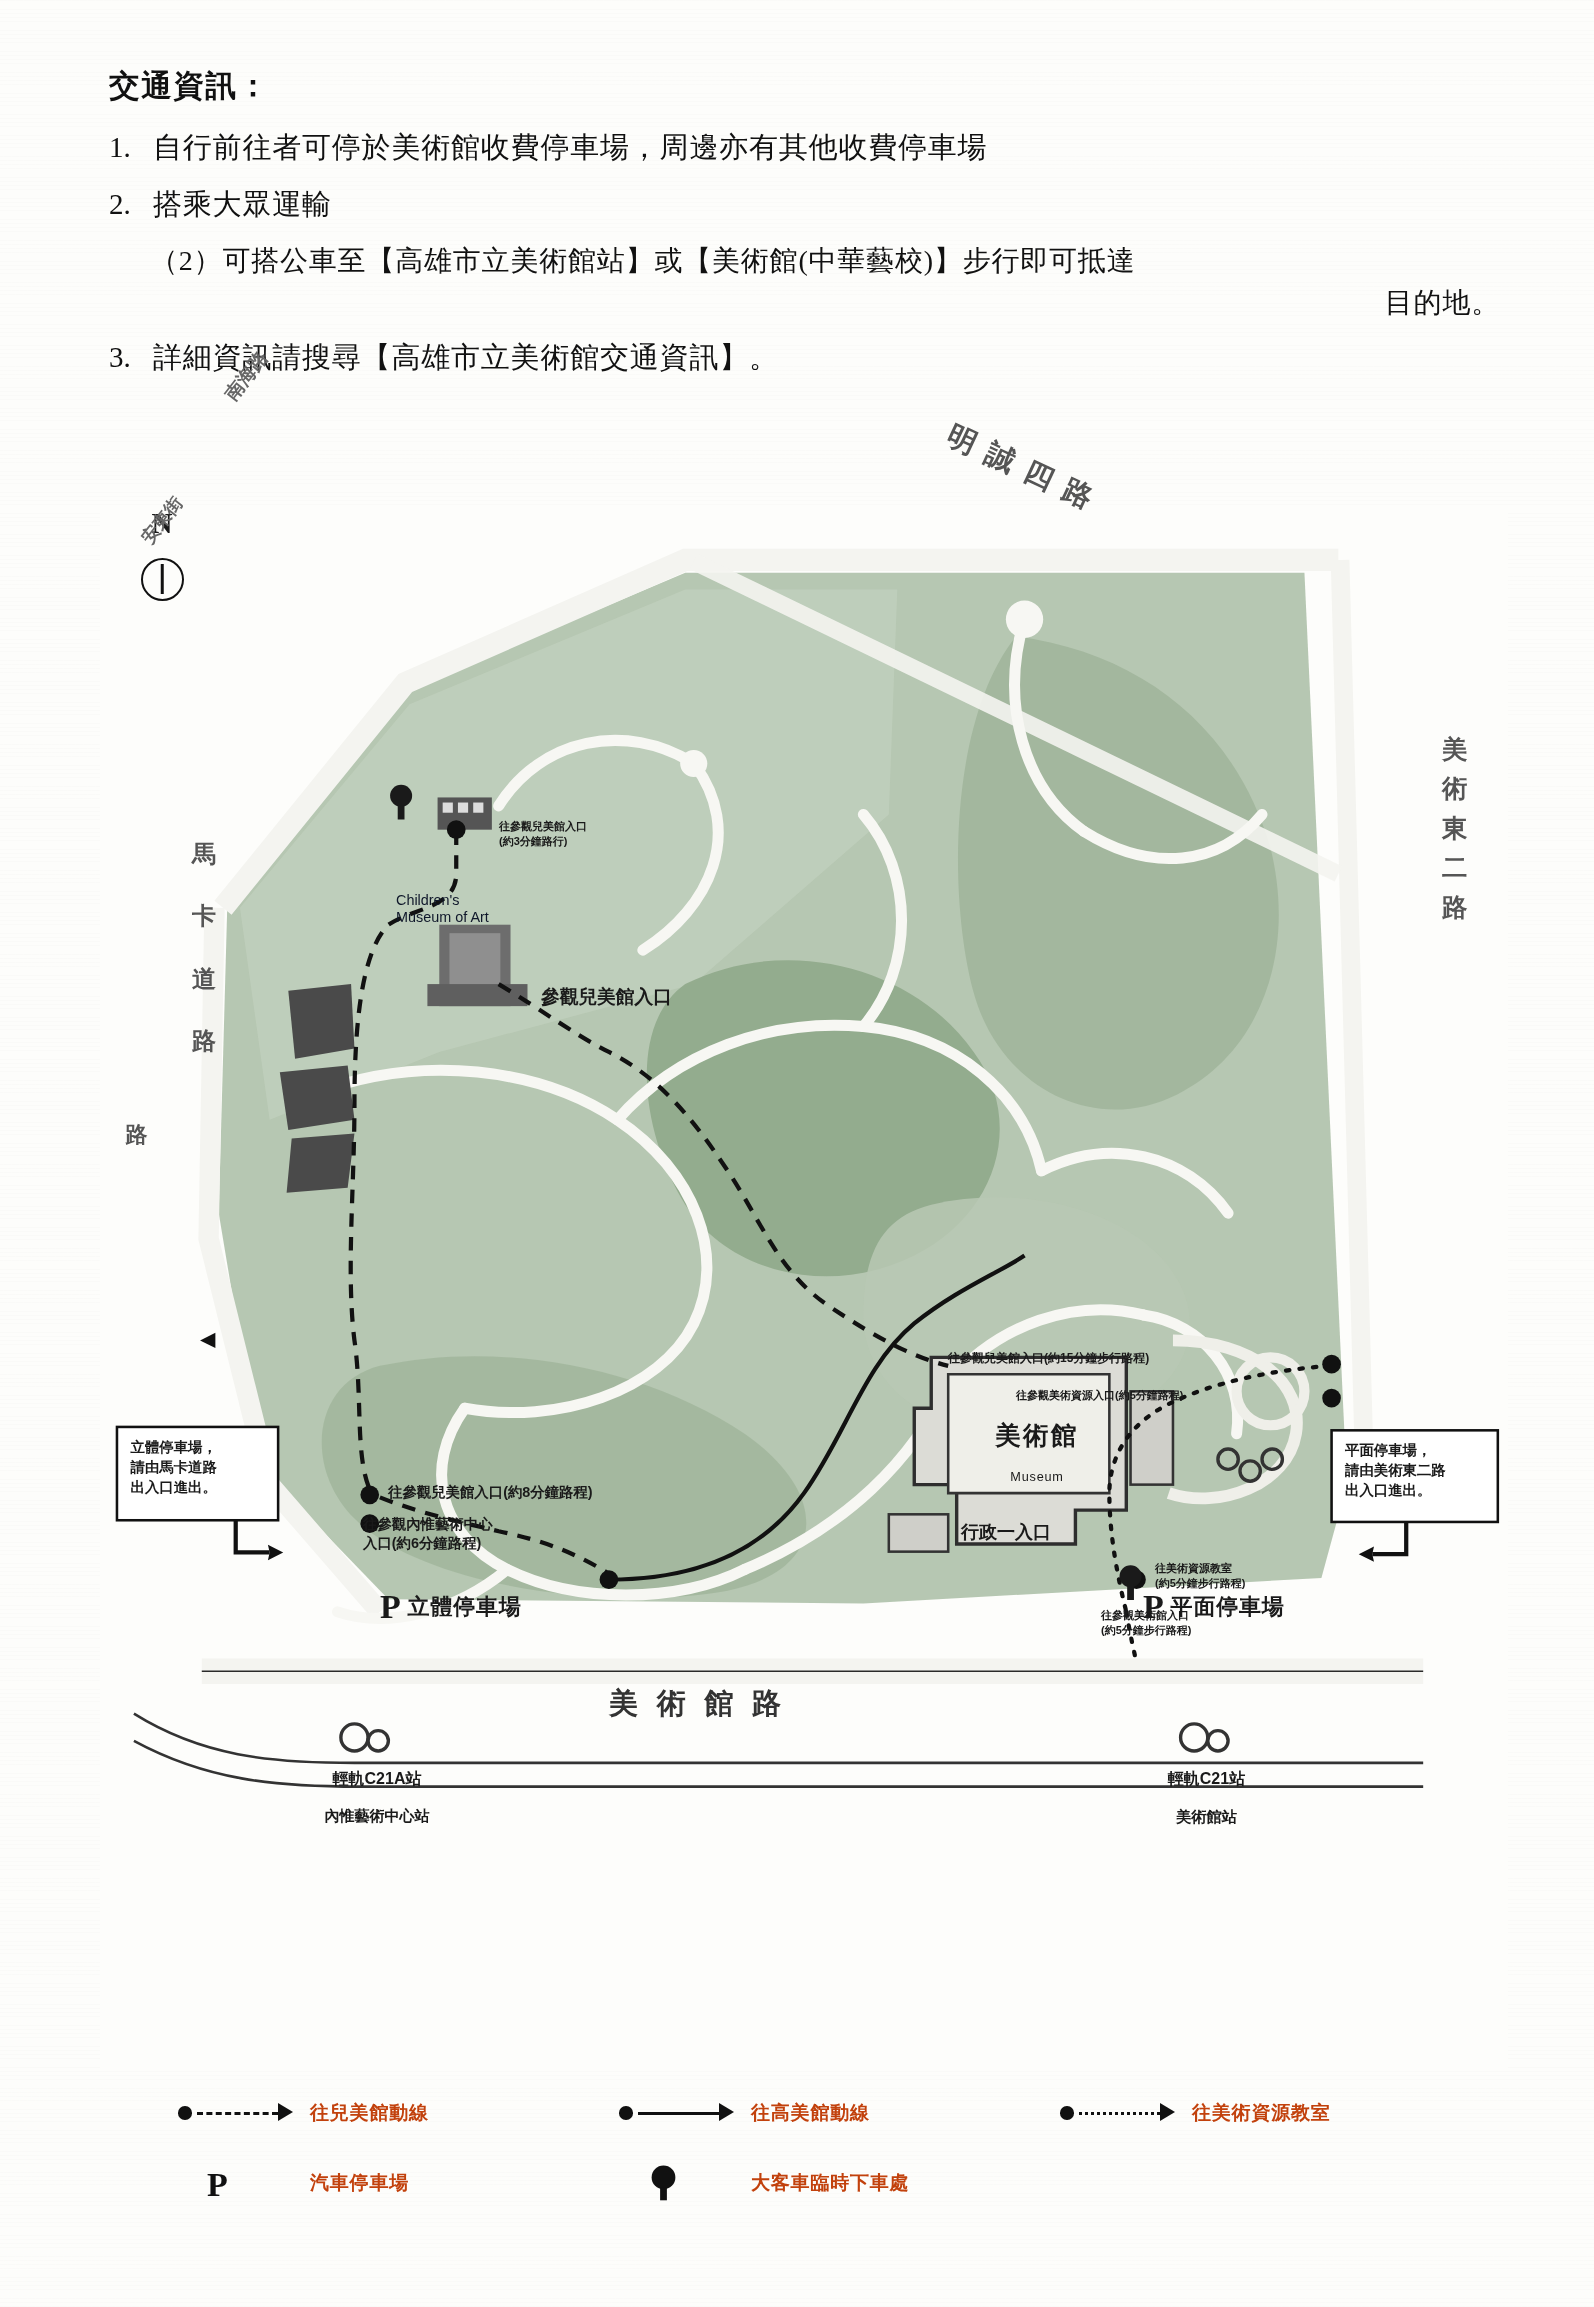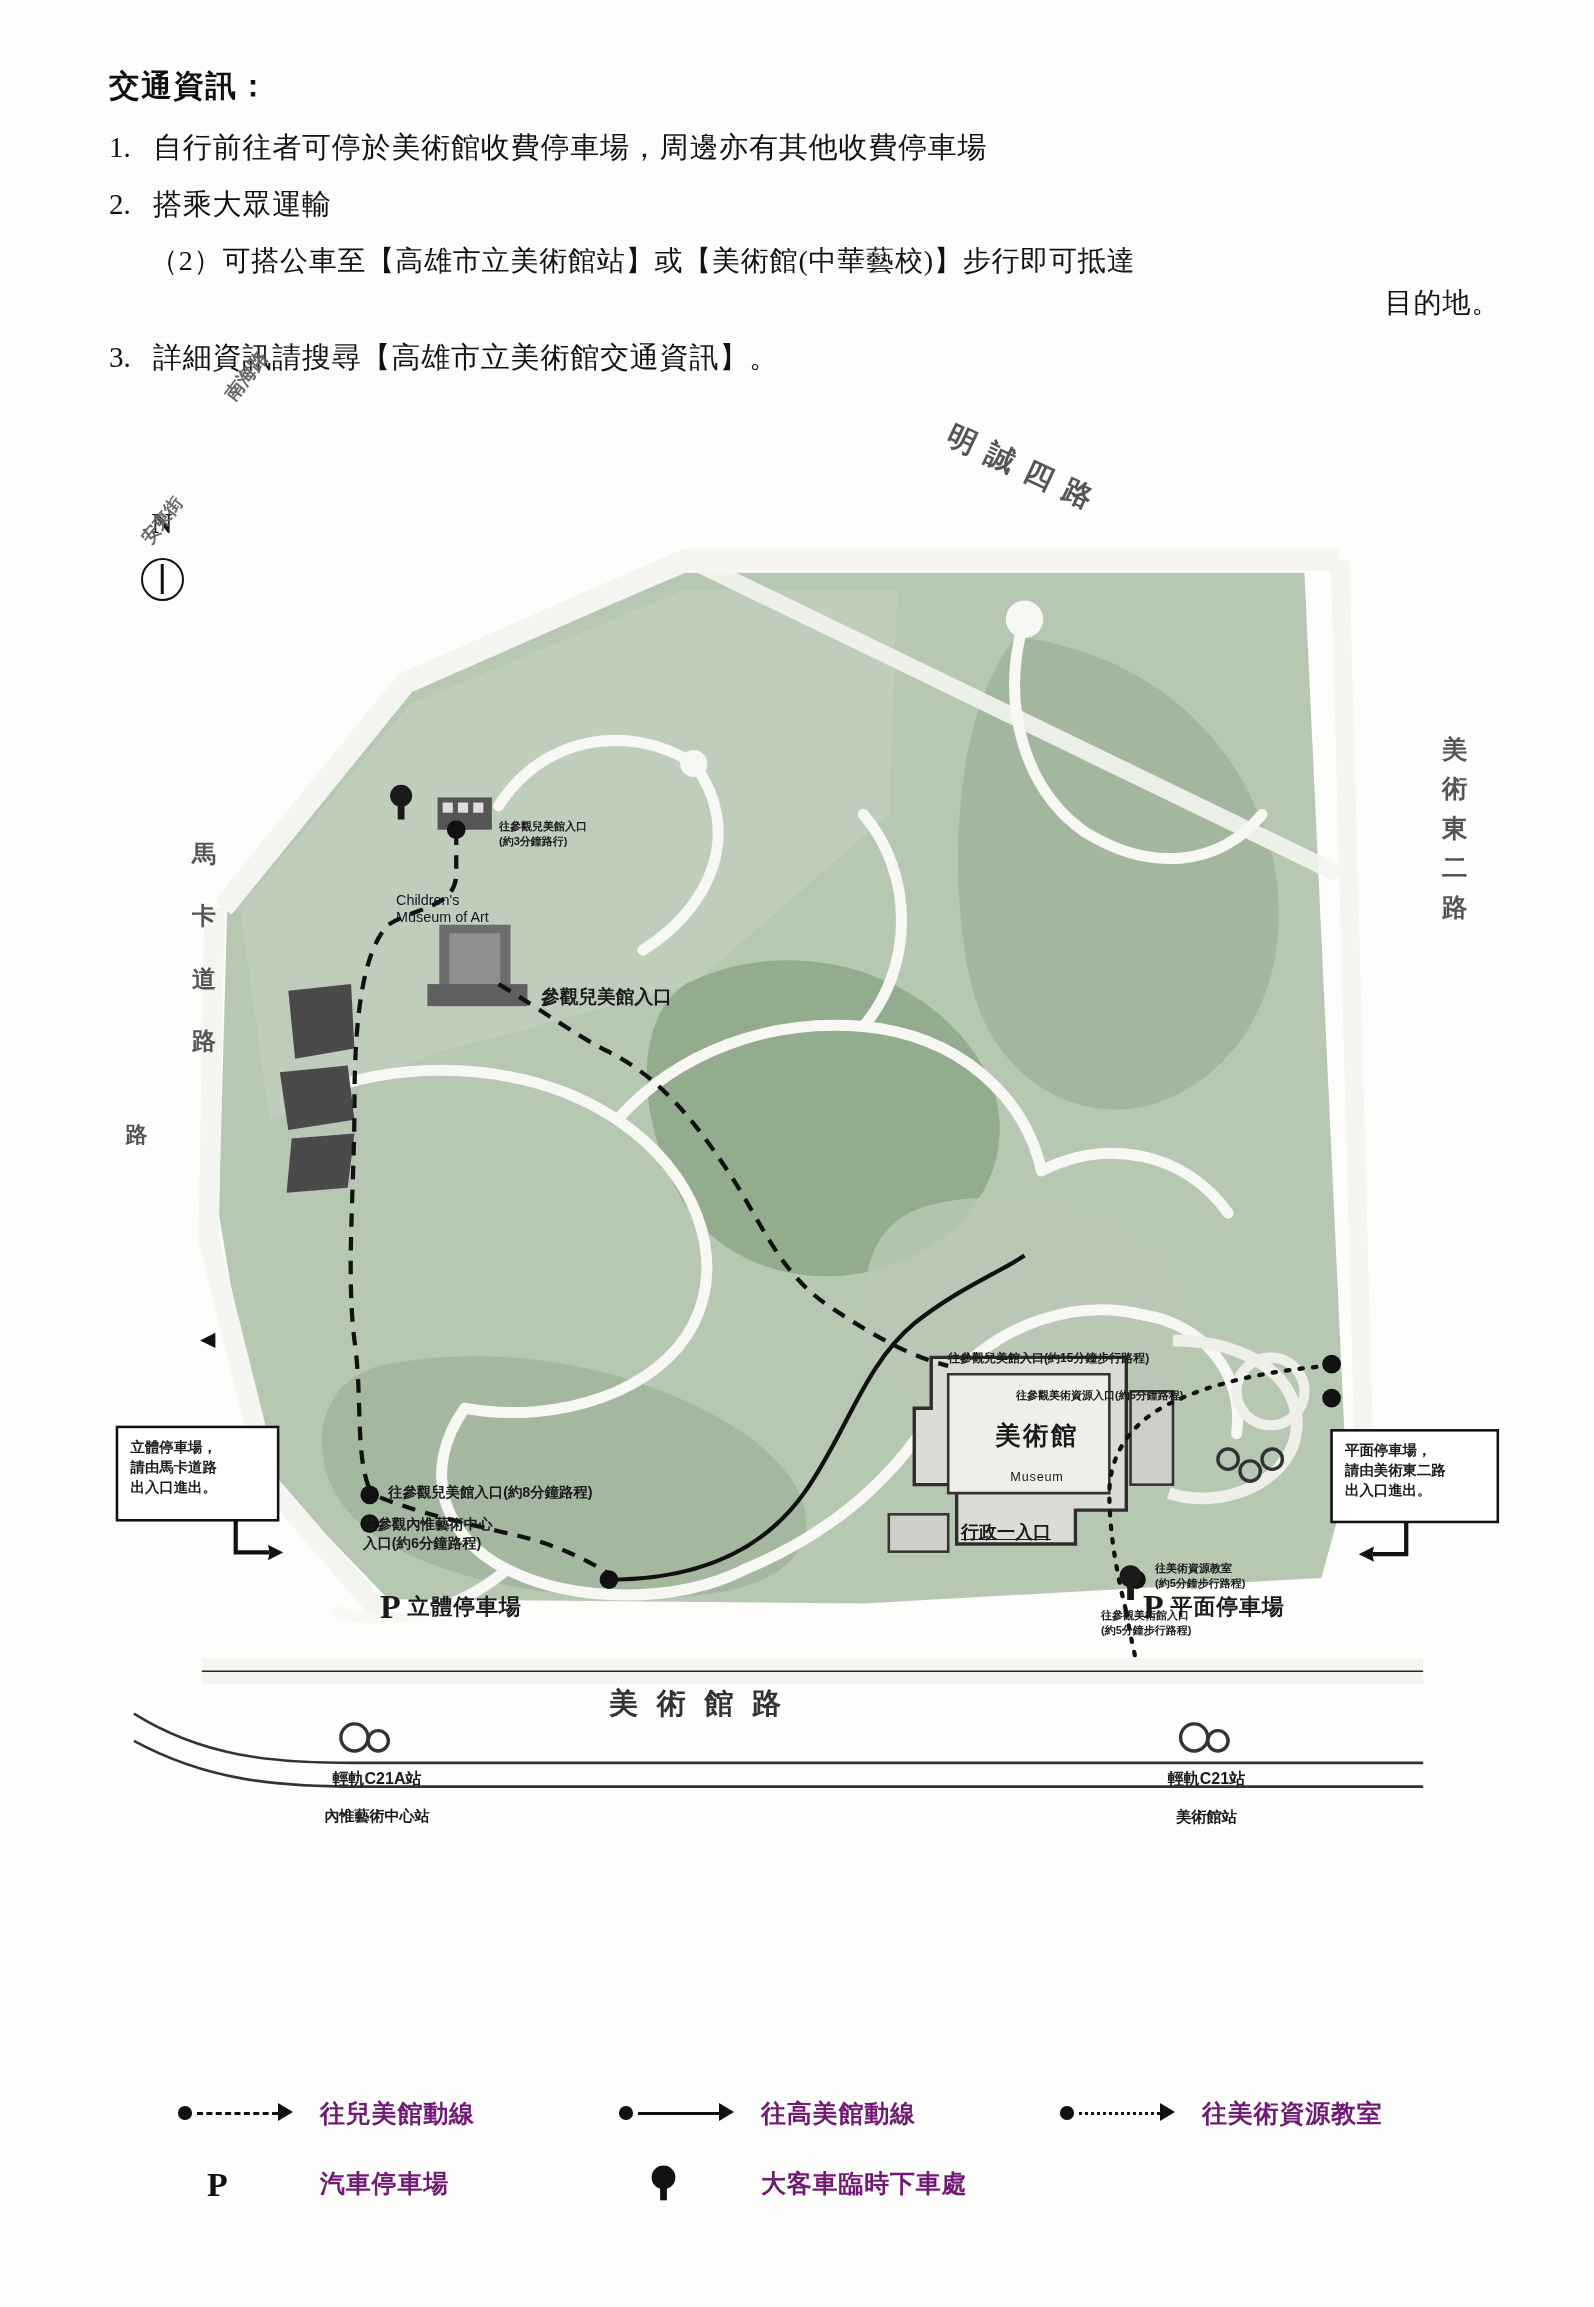--- a/index.html
+++ b/index.html
@@ -52,21 +52,21 @@
     position:absolute;font-family:"Liberation Sans", sans-serif;color:#1a1a1a;
     white-space:pre-line;
   }
   
   .legend{
     position:absolute;left:178px;top:2078px;width:1289px;height:161px;
     font-family:"Liberation Sans", sans-serif;
   }
   .legrow{display:flex;align-items:center;height:70px;}
   .legcell{display:flex;align-items:center;}
-  .legtext{font-size:25px;font-weight:bold;letter-spacing:0.8px;margin-left:15px;color:#701a75;}
+  .legtext{font-size:19px;font-weight:bold;letter-spacing:0.8px;margin-left:5px;color:#c2410c;}
   .legsym{width:127px;height:34px;position:relative;flex:none;}
   .dot{position:absolute;left:0;top:10.2px;width:13.6px;height:13.6px;border-radius:50%;background:#111;}
   .dash{position:absolute;left:18.7px;top:16px;width:81px;height:0;border-top:3.4px dashed #111;}
   .dots{position:absolute;left:18.7px;top:16px;width:81px;height:0;border-top:3.4px dotted #111;}
   .solid{position:absolute;left:18.7px;top:16px;width:85px;height:0;border-top:3.4px solid #111;}
   .arrowhead{position:absolute;left:100px;top:6.8px;width:0;height:0;border-left:15.3px solid #111;border-top:9.3px solid transparent;border-bottom:9.3px solid transparent;}
   .pchar{font-size:34px;font-weight:bold;font-family:"Liberation Serif",serif;padding-left:29px;}
   .treeicon{position:absolute;left:25.4px;top:-3.4px;width:39px;height:39px;}
 </style>
 </head>
@@ -242,21 +242,21 @@
     <div class="maplabel" style="left:119px;top:-119px;font-size:18.7px;font-weight:bold;transform:rotate(-52deg);transform-origin:left top;color:#666;">南海路</div>
     <div class="maplabel" style="left:36px;top:25.4px;font-size:18px;font-weight:bold;transform:rotate(-52deg);transform-origin:left top;color:#666;">安東街</div>
     <div class="maplabel" style="left:25.4px;top:611px;font-size:22px;font-weight:bold;color:#555;">路</div>
 
     <div class="maplabel" style="left:865px;top:895px;text-align:center;width:144px;">
       <div style="font-size:25.4px;font-weight:bold;letter-spacing:2.5px;">美術館</div>
       <div style="font-size:12.7px;letter-spacing:0.8px;margin-top:1.7px;">Museum</div>
     </div>
     <div class="maplabel" style="left:296px;top:383px;font-size:14.4px;color:#0f172a;line-height:1.2;">Children's
 Museum of Art</div>
-    <div class="maplabel" style="left:861px;top:1011px;font-size:18px;font-weight:bold;text-decoration:underline;">行政一入口</div>
+    <div class="maplabel" style="left:861px;top:1011px;font-size:18px;font-weight:bold;">行政一入口</div>
 
     <div class="maplabel" style="left:399px;top:277px;font-size:11px;font-weight:bold;line-height:1.35;margin-top:33px;">往參觀兒美館入口
 (約3分鐘路行)</div>
     <div class="maplabel" style="left:441px;top:475px;font-size:18.7px;font-weight:bold;">參觀兒美館入口</div>
     <div class="maplabel" style="left:288px;top:974px;font-size:14.4px;font-weight:bold;">往參觀兒美館入口(約8分鐘路程)</div>
     <div class="maplabel" style="left:263px;top:1006px;font-size:14.4px;font-weight:bold;line-height:1.35;">往參觀內惟藝術中心
 入口(約6分鐘路程)</div>
     <div class="maplabel" style="left:848px;top:841px;font-size:12px;font-weight:bold;">往參觀兒美館入口(約15分鐘步行路程)</div>
     <div class="maplabel" style="left:916px;top:879px;font-size:11px;font-weight:bold;">往參觀美術資源入口(約5分鐘路程)</div>
     <div class="maplabel" style="left:1055px;top:1052px;font-size:11px;font-weight:bold;line-height:1.35;">往美術資源教室

